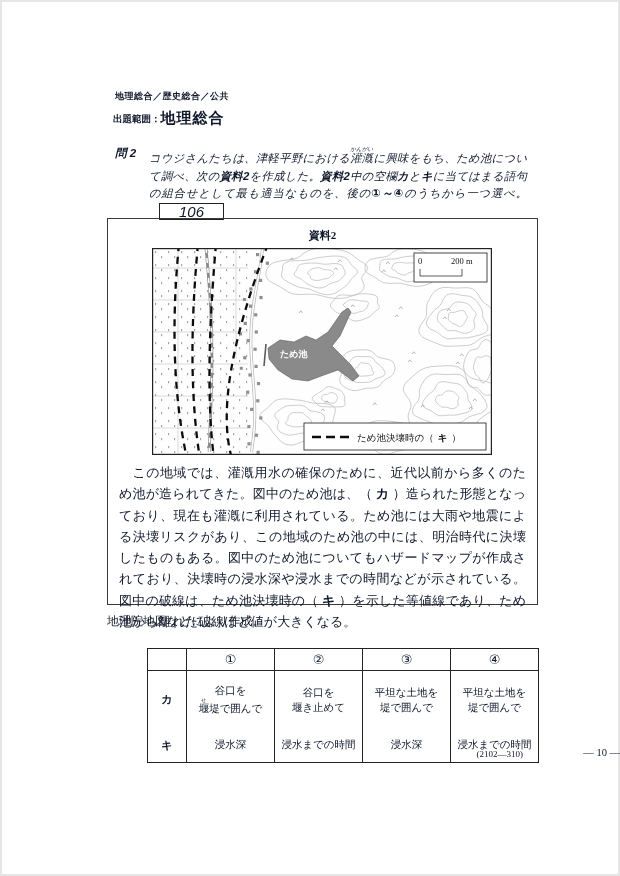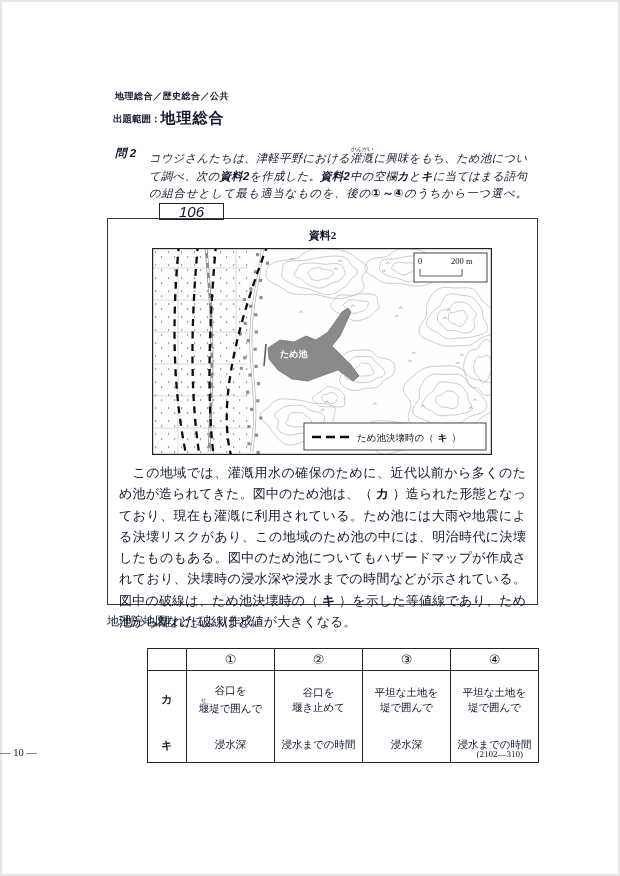--- a/index.html
+++ b/index.html
@@ -33,21 +33,21 @@
     font-size:10.5px;text-align:center;}
   table.opts td{border:1px solid #222;padding:0;}
   table.opts td.lblcol{width:38px;}
   table.opts td.opt{width:87px;}
   table.opts tr.hdr td{height:21px;font-size:13px;font-family:"Liberation Sans","DejaVu Sans",sans-serif;}
   table.opts tr.ka td{border-bottom:none;height:57px;vertical-align:middle;line-height:15px;}
   table.opts tr.ki td{border-top:none;height:34px;vertical-align:middle;}
   table.opts .rowlbl{font-weight:bold;font-family:"Liberation Sans","DejaVu Sans",sans-serif;font-size:11px;}
   table.opts ruby rt{font-size:5px;}
 
-  .footer-page{position:absolute;left:0;width:620px;top:747px;text-align:left;font-size:10.5px;}
+  .footer-page{position:absolute;left:0;width:620px;top:747px;text-align:right;font-size:10.5px;}
   .footer-code{position:absolute;right:97px;top:749px;font-size:9px;margin-left:24px;}
 
   
   .map-bg{fill:#fefefe;}
   .map-border{fill:none;stroke:#222;stroke-width:1.2;}
   .grid{stroke:#c2c2c2;stroke-width:.6;}
   .contour{fill:none;stroke:#b7b7b7;stroke-width:.7;}
   .veg{fill:none;stroke:#9a9a9a;stroke-width:.7;}
   .rail-o{fill:none;stroke:#8a8a8a;stroke-width:2.8;}
   .rail-i{fill:none;stroke:#fff;stroke-width:1.5;stroke-dasharray:5 5;}

